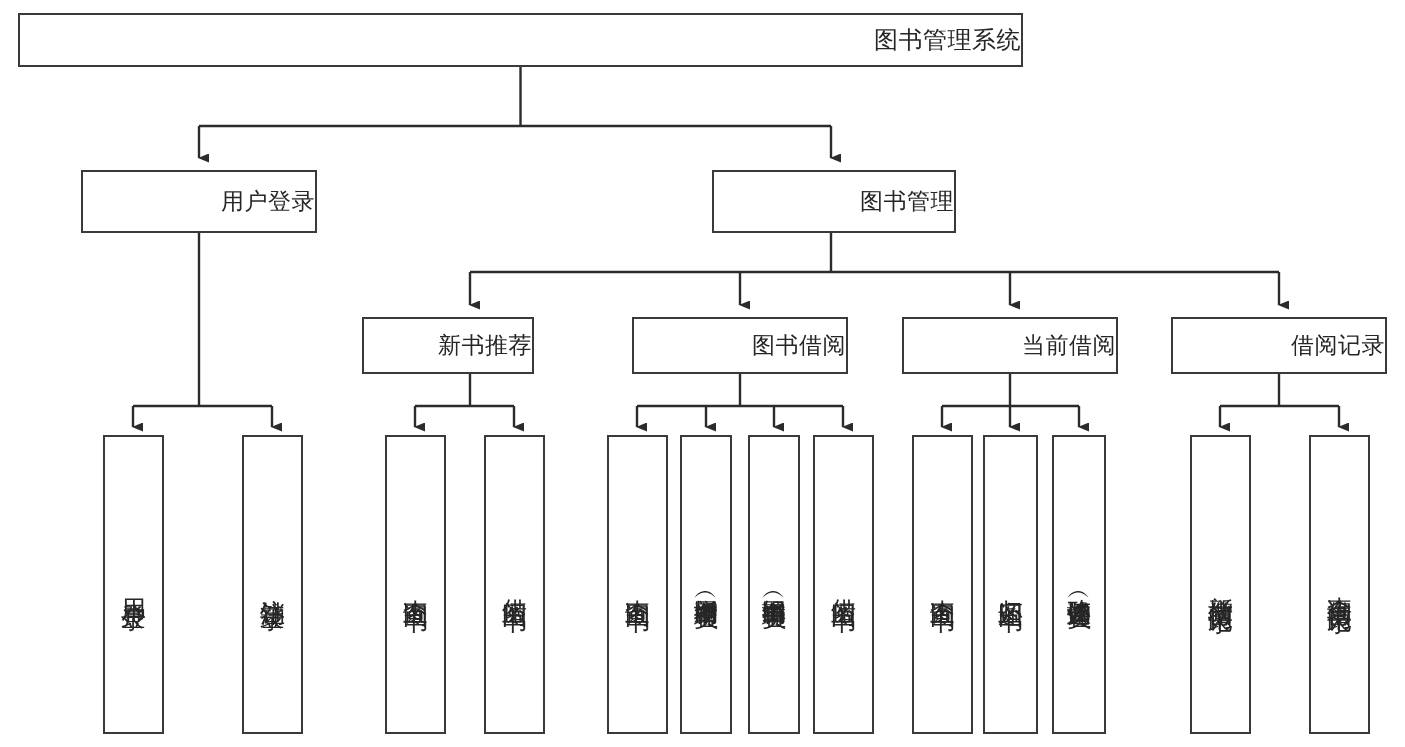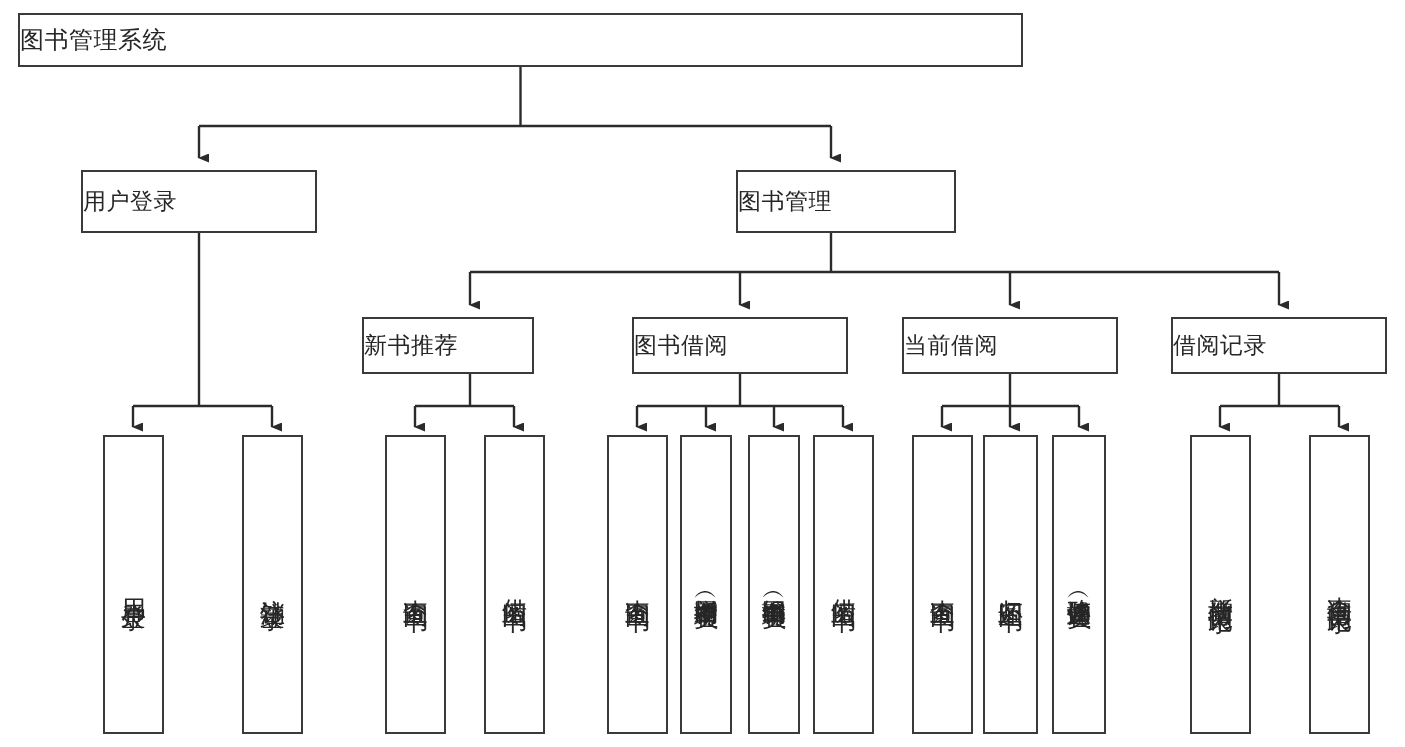--- a/index.html
+++ b/index.html
@@ -26,21 +26,21 @@
     height: 747px;
     pointer-events: none;
   }
   .node {
     position: absolute;
     box-sizing: border-box;
     background: #ffffff;
     border: 2px solid #3a3a3a;
     display: flex;
     align-items: center;
-    justify-content: flex-start;
+    justify-content: flex-end;
     z-index: 2;
   }
   .node .node-label {
     color: #262626;
     text-align: center;
     line-height: 1.18;
     white-space: pre;
   }
   
   .node.horiz .node-label {
@@ -137,21 +137,21 @@
   </svg>
 
   <div class="node horiz root" style="left:18px; top:13px; width:1005px; height:54px;">
     <span class="node-label">图书管理系统</span>
   </div>
 
   <div class="node horiz" style="left:81px; top:170px; width:236px; height:63px;">
     <span class="node-label">用户登录</span>
   </div>
 
-  <div class="node horiz" style="left:736px; top:170px; width:220px; height:63px;">
+  <div class="node horiz" style="left:712px; top:170px; width:244px; height:63px;">
     <span class="node-label">图书管理</span>
   </div>
 
   <div class="node horiz" style="left:362px; top:317px; width:172px; height:57px;">
     <span class="node-label">新书推荐</span>
   </div>
 
   <div class="node horiz" style="left:632px; top:317px; width:216px; height:57px;">
     <span class="node-label">图书借阅</span>
   </div>

